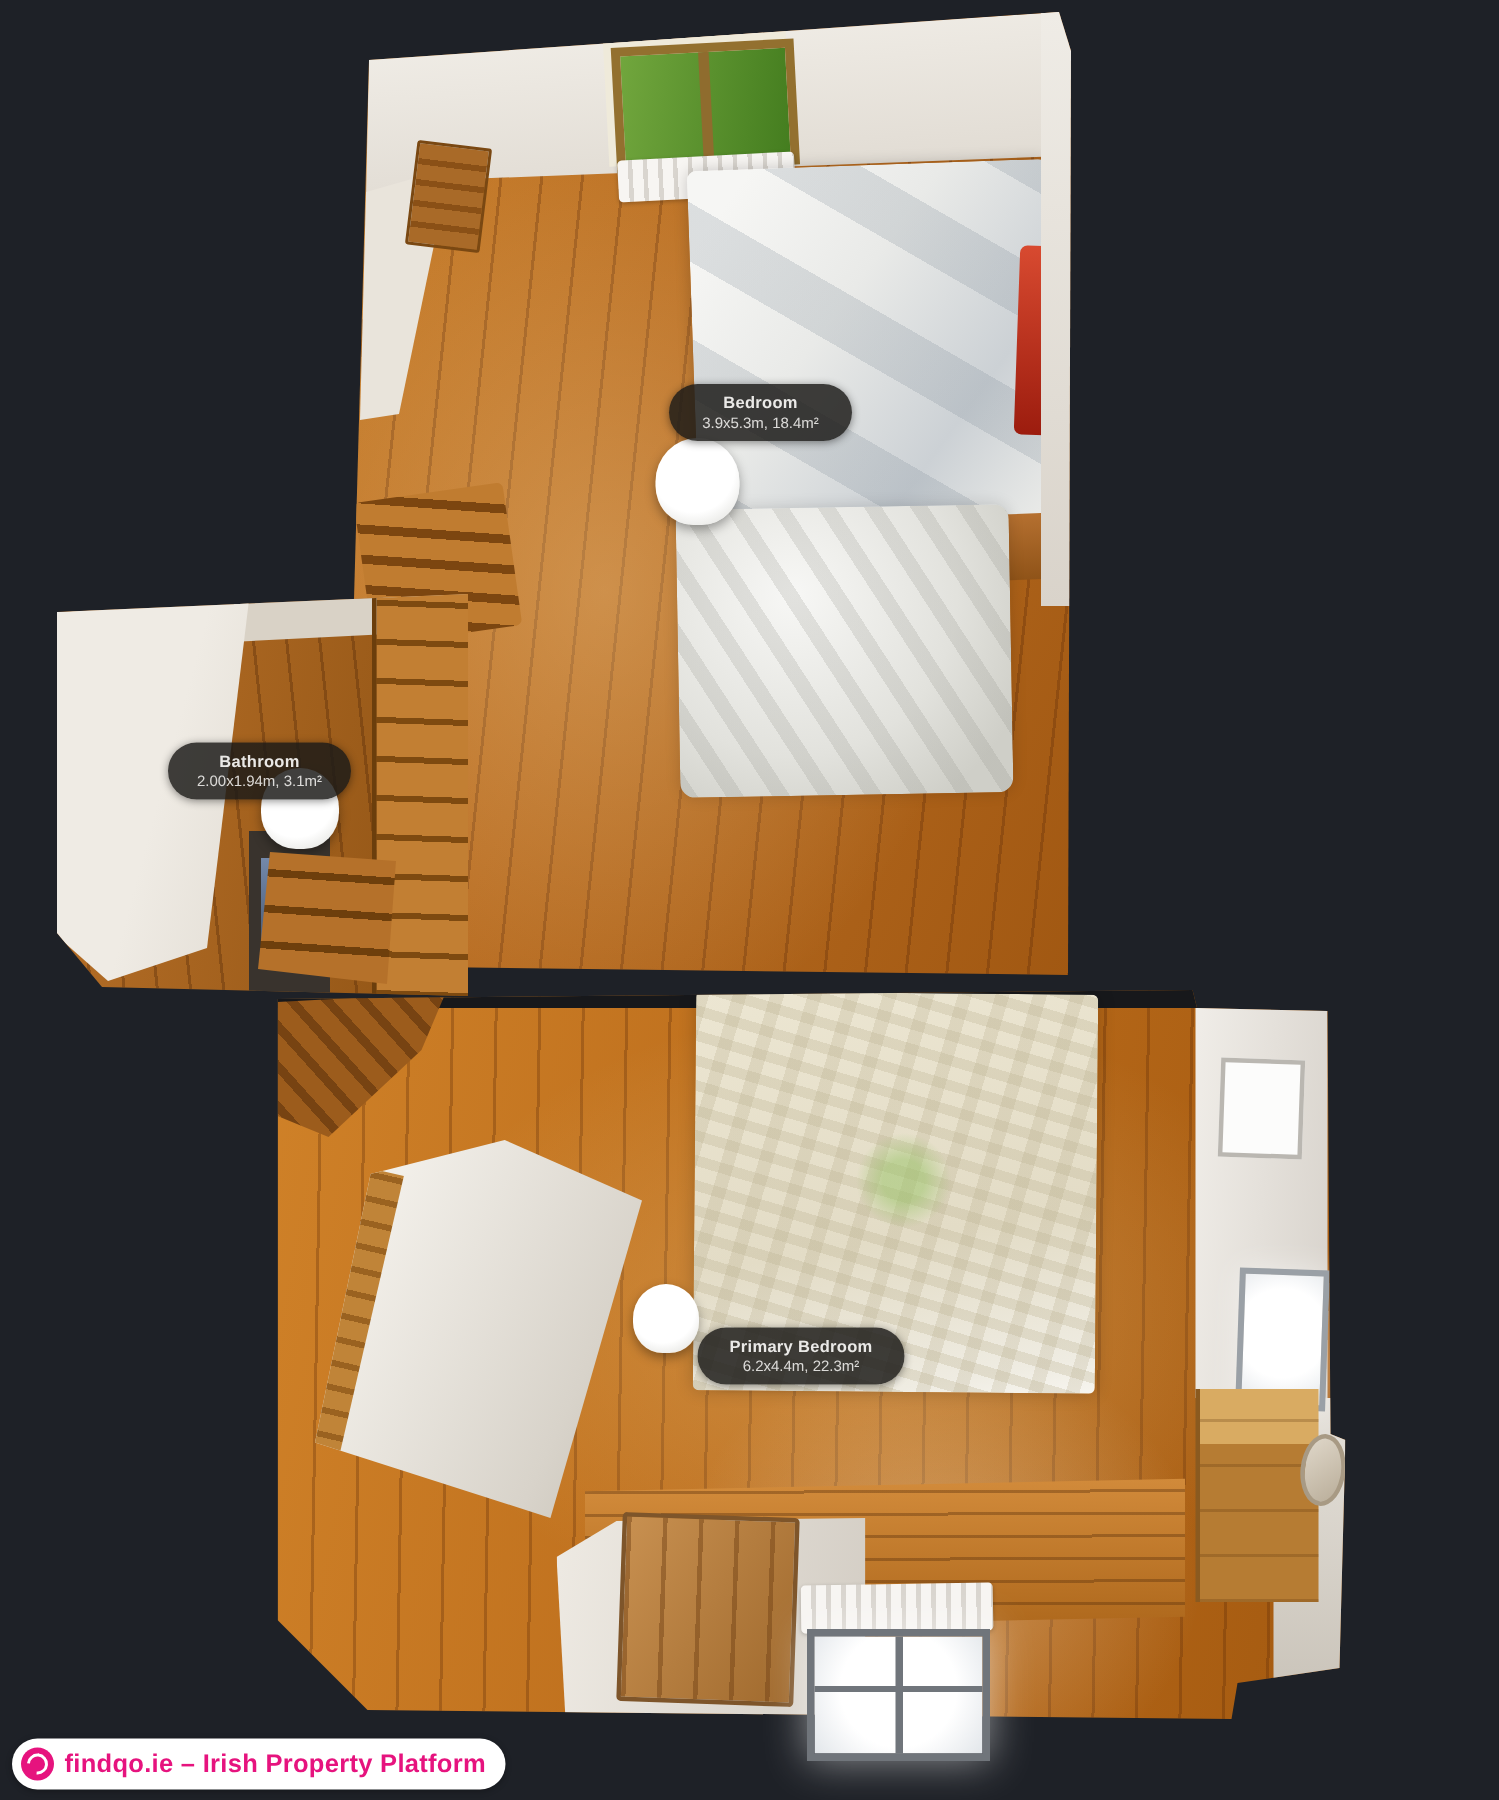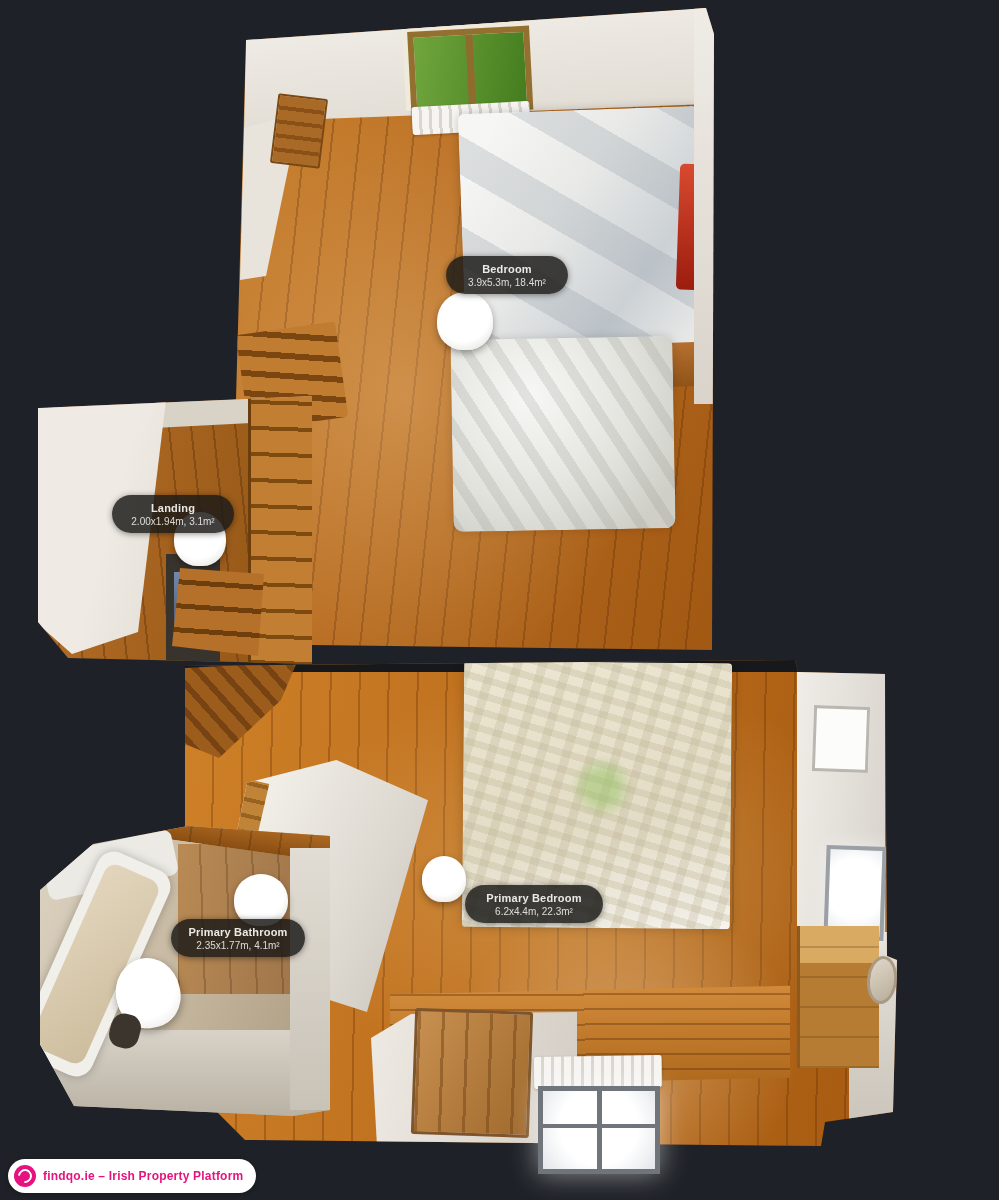--- a/index.html
+++ b/index.html
@@ -236,21 +236,21 @@
   
   #watermark{
     left:8px;top:1159px;height:34px;background:#ffffff;border-radius:17px;
     display:flex;align-items:center;gap:7px;padding:0 13px 0 6px;
     box-shadow:0 1px 4px rgba(0,0,0,.3);z-index:50;position:absolute;
   }
   .wm-badge{position:static;width:22px;height:22px;border-radius:50%;background:#e6137e;
     display:flex;align-items:center;justify-content:center;flex:0 0 auto;}
   .wm-ring{position:static;width:10px;height:10px;border:2.5px solid #ffffff;border-radius:50%;
     border-left-color:transparent;transform:rotate(-40deg);}
-  .wm-text{position:static;font-size:12px;font-weight:700;color:#e6137e;
+  .wm-text{position:static;font-size:17px;font-weight:700;color:#e6137e;
     letter-spacing:.2px;white-space:nowrap;}
 </style>
 </head>
 <body>
 
 <div class="scene">
 
   <div id="room-bedroom">
     <div class="bd-ceiling"></div>
     <div class="bd-leftwall"></div>
@@ -276,21 +276,21 @@
 
   <div id="room-landing">
     <div class="ld-ceiling"></div>
     <div class="ld-wall"></div>
     <div class="ld-door">
       <div class="ld-door-glint"></div>
     </div>
     <div class="ld-stairs"></div>
     <div id="marker-landing" class="marker"></div>
     <div id="pill-landing" class="pill">
-      <span class="l1">Landing</span>
+      <span class="l1">Bathroom</span>
       <span class="l2">2.00x1.94m, 3.1m²</span>
     </div>
   </div>
 
 
   <div id="stairs-top"></div>
 
   <div id="room-primary-bedroom">
     <div class="pm-topband"></div>
     <div class="pm-beams"></div>
@@ -308,37 +308,20 @@
     <div id="pill-primary-bedroom" class="pill">
       <span class="l1">Primary Bedroom</span>
       <span class="l2">6.2x4.4m, 22.3m²</span>
     </div>
   </div>
 
   <div id="pb-ceiling">
     <div class="pbc-wood"></div>
   </div>
 
-  <div id="room-primary-bathroom">
-    <div class="pba-lower"></div>
-    <div class="pba-woodwall"></div>
-    <div class="pba-beam"></div>
-    <div class="pba-tubtop"></div>
-    <div class="pba-tub">
-      <div class="pba-tub-inner"></div>
-    </div>
-    <div class="pba-toilet"></div>
-    <div class="pba-blob"></div>
-    <div class="pba-rightwall"></div>
-    <div id="marker-primary-bathroom" class="marker"></div>
-    <div id="pill-primary-bathroom" class="pill">
-      <span class="l1">Primary Bathroom</span>
-      <span class="l2">2.35x1.77m, 4.1m²</span>
-    </div>
-  </div>
 
   <div id="pm-window-block">
     <div class="pw-radiator radiator"></div>
     <div class="pw-window glowwin">
       <div class="pw-mull-v"></div>
       <div class="pw-mull-h"></div>
     </div>
   </div>
 
   <div id="watermark">

